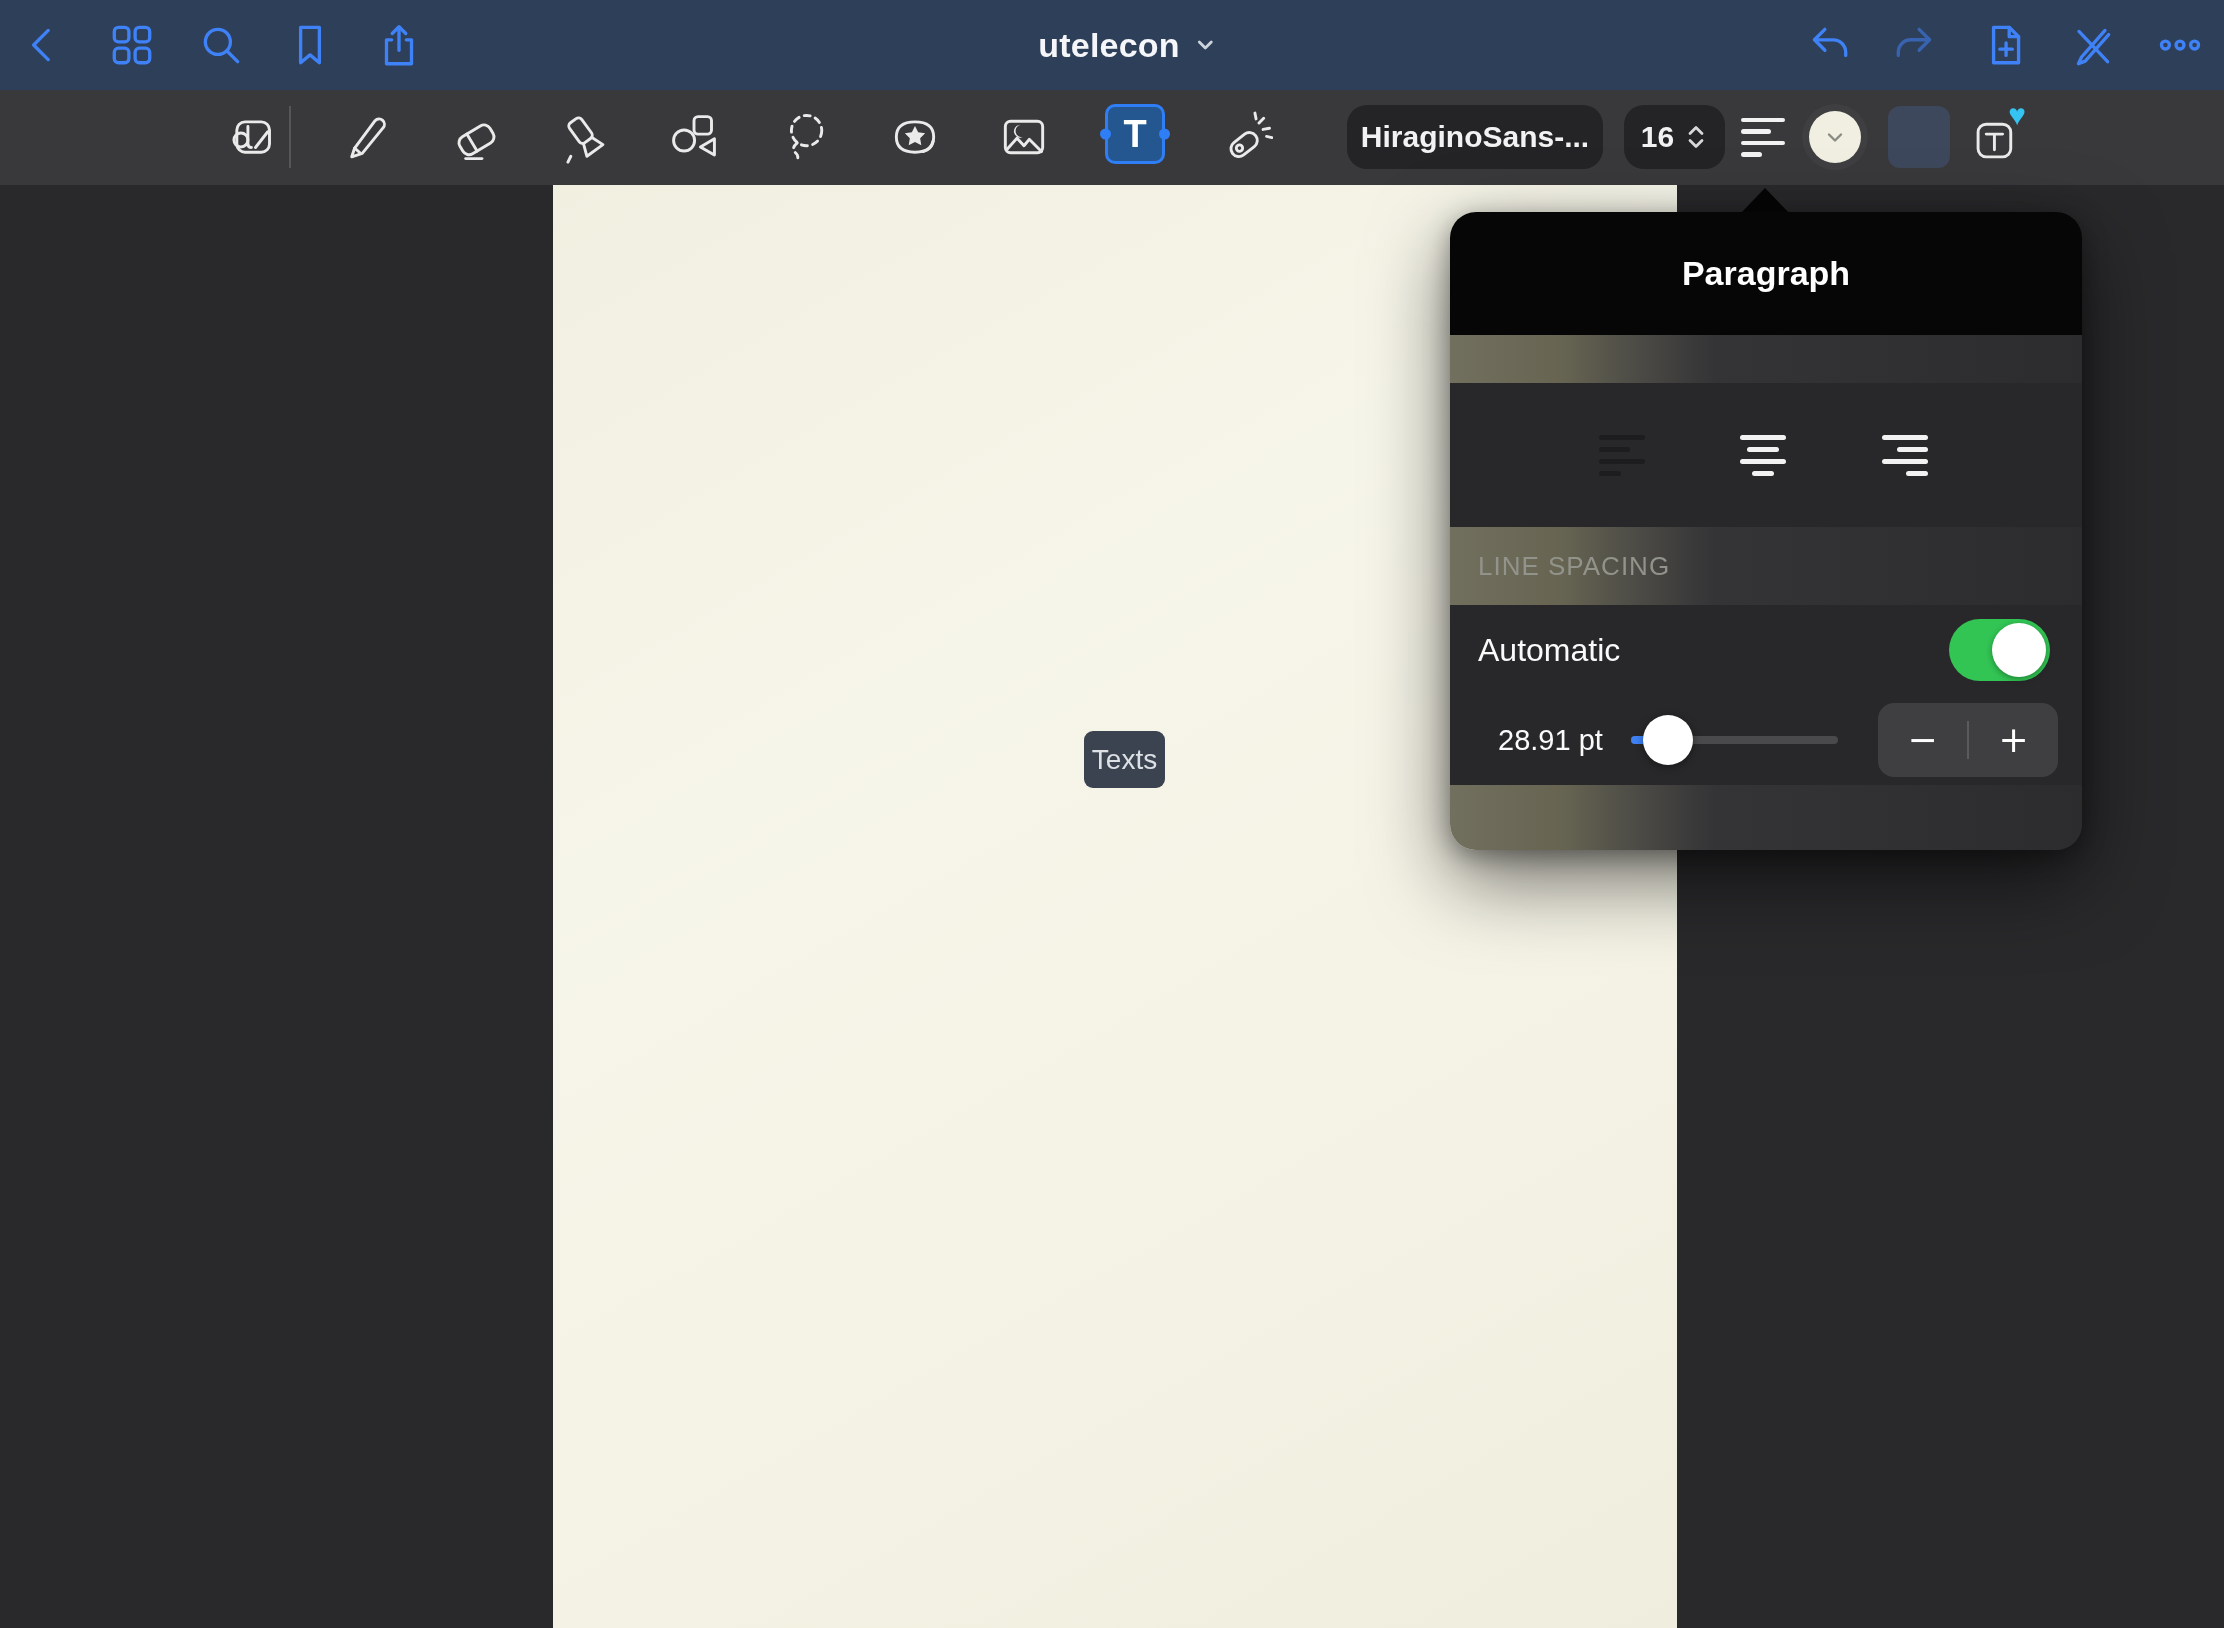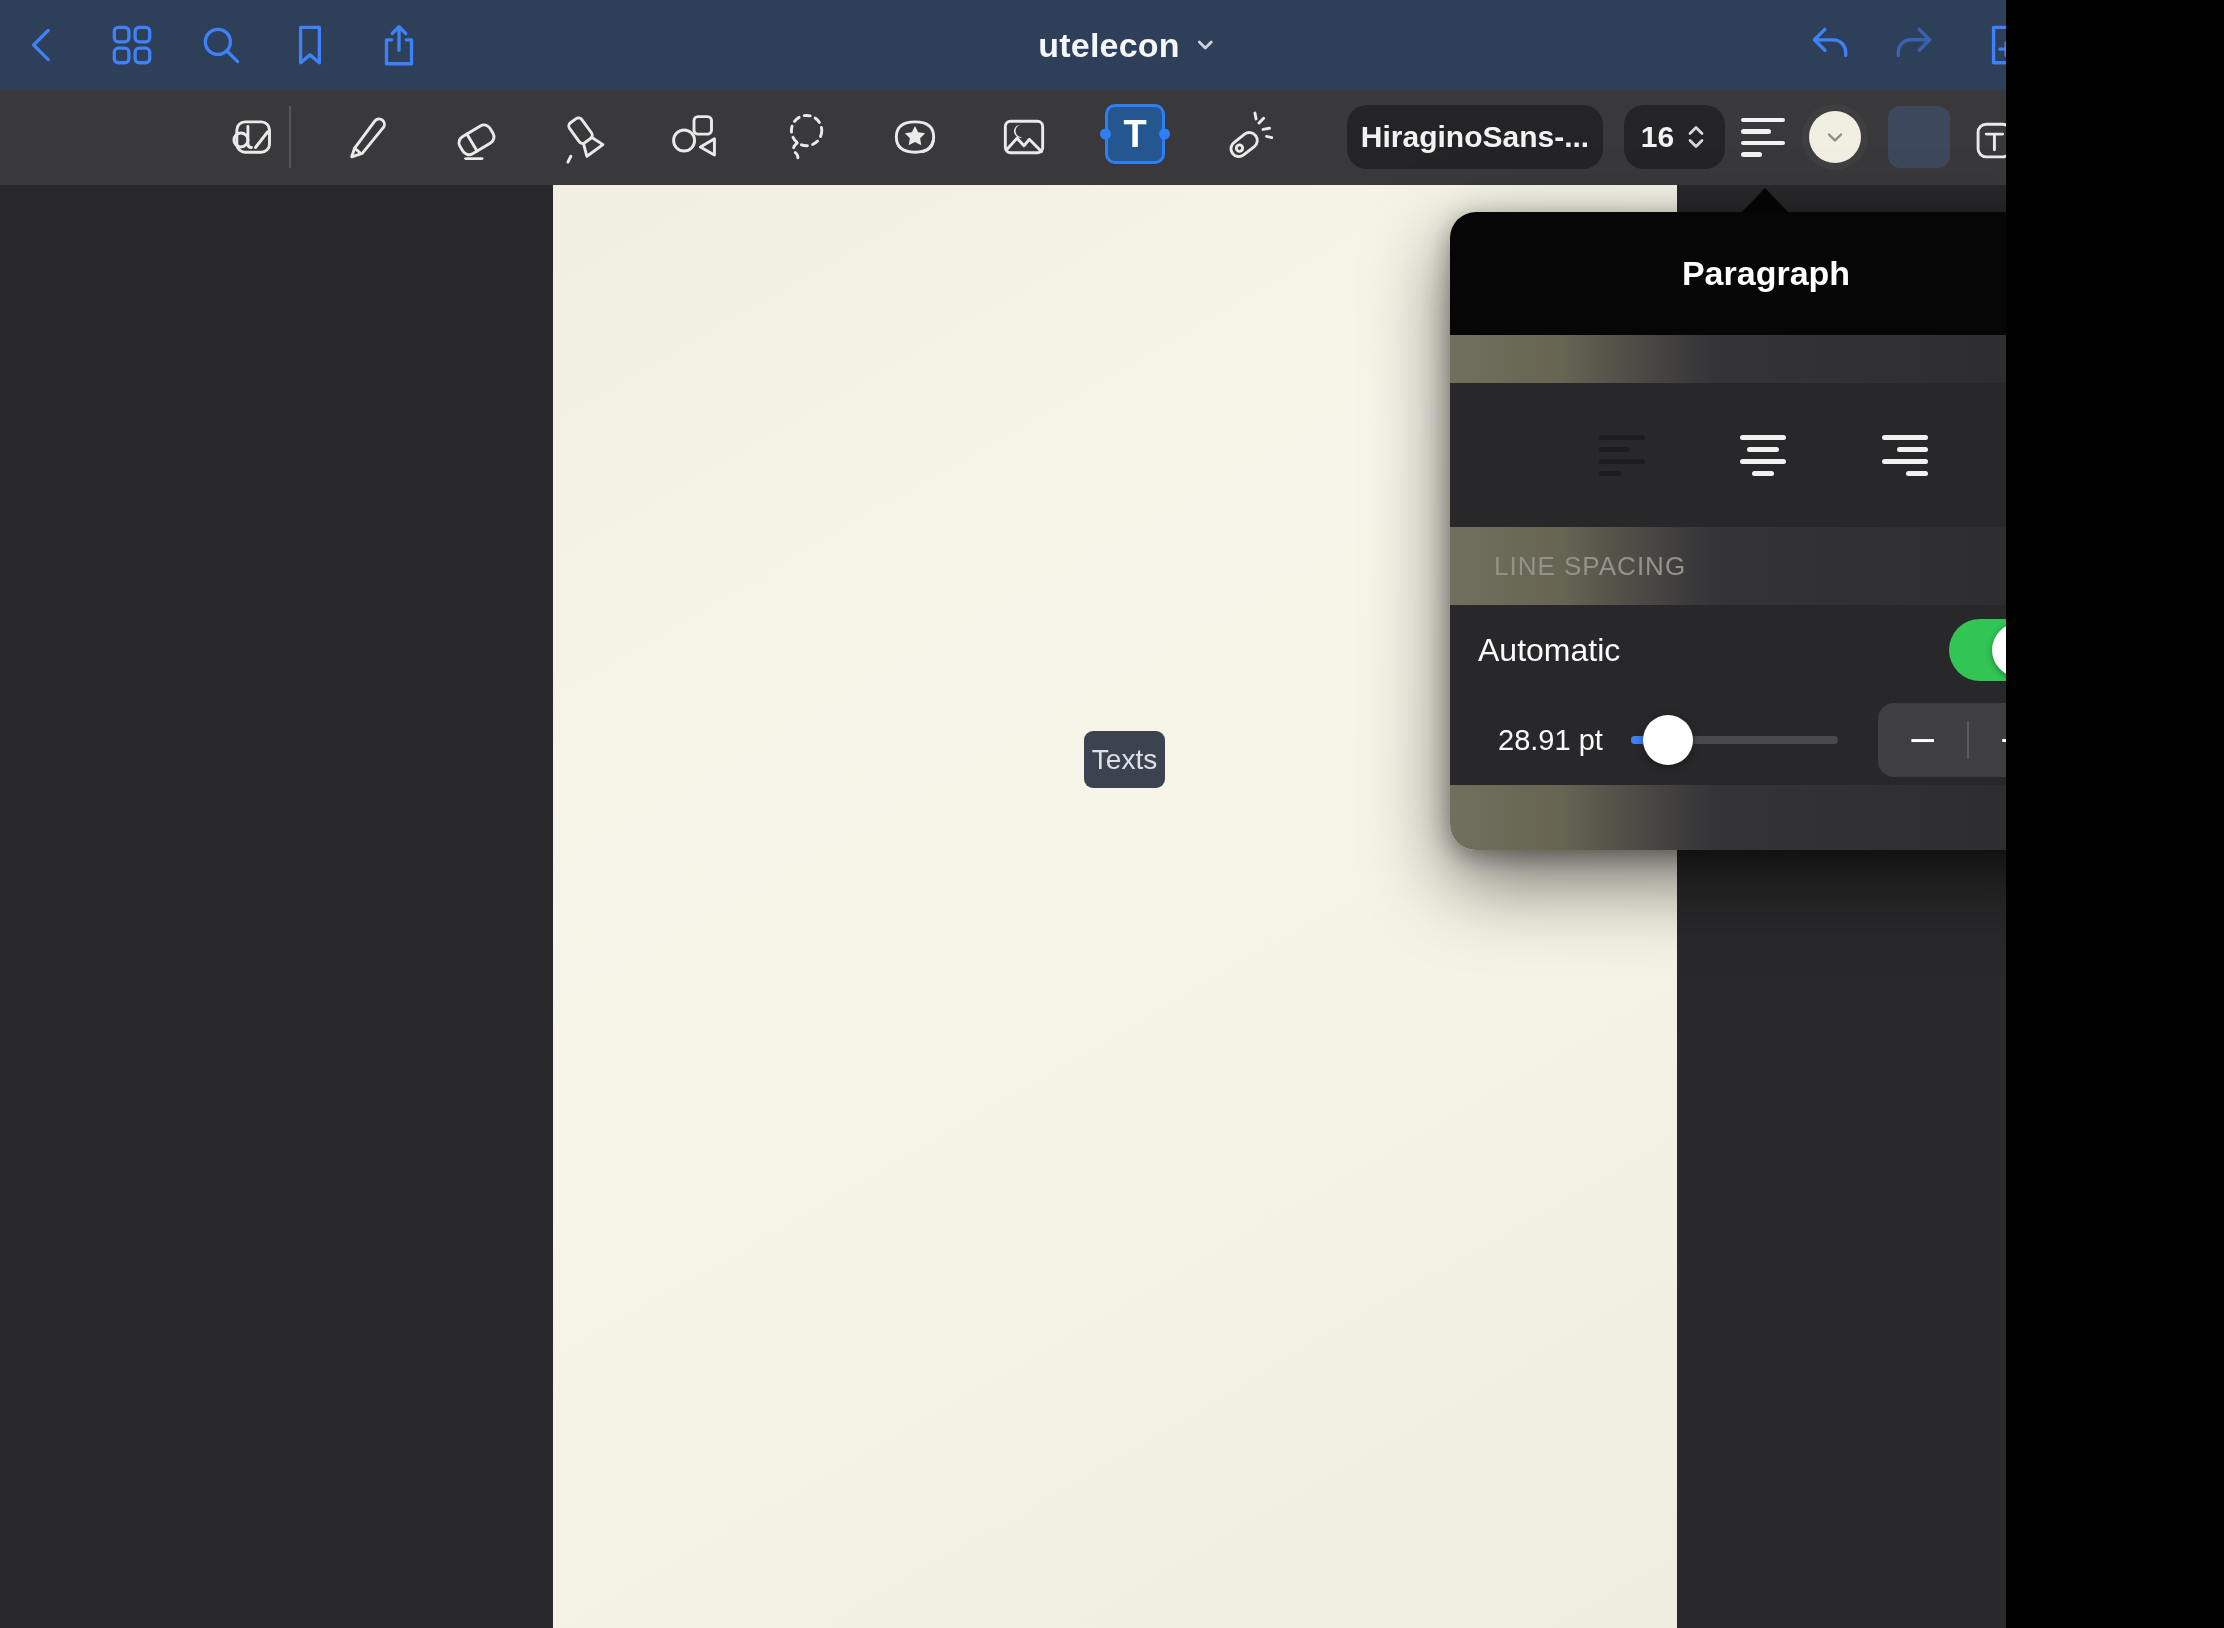--- a/index.html
+++ b/index.html
@@ -1,16 +1,16 @@
 <!DOCTYPE html>
 <html><head>
 <meta charset="utf-8">
 <style>
   html,body{margin:0;padding:0;background:#000;}
-  .screen{position:relative;width:2006px;height:1628px;overflow:hidden;
+  .screen{position:relative;width:2224px;height:1628px;overflow:hidden;
           background:#404040;font-family:"Liberation Sans",sans-serif;
           -webkit-font-smoothing:antialiased;}
   
   .navbar{position:absolute;left:0;top:0;width:2224px;height:90px;background:#2e3f59;}
   .nav-group{position:absolute;top:12px;display:flex;gap:23px;}
   .nav-left{left:10px;}
   .nav-right{right:11px;gap:22px;}
   .nav-btn{width:66px;height:66px;display:flex;align-items:center;justify-content:center;
            background:none;border:none;padding:0;cursor:pointer;}
   .nav-btn svg{stroke:#3f82f7;fill:none;stroke-width:3.2;stroke-linecap:round;stroke-linejoin:round;}
@@ -67,21 +67,21 @@
   .popup .caret{position:absolute;left:290px;top:-24px;width:0;height:0;
                 border-left:25px solid transparent;border-right:25px solid transparent;
                 border-bottom:26px solid #060606;}
   .popup-inner{position:absolute;inset:0;border-radius:26px;overflow:hidden;
                box-shadow:0 30px 80px rgba(0,0,0,.55), 0 6px 24px rgba(0,0,0,.35);}
   .pp-header{height:123px;background:#060606;display:flex;align-items:center;justify-content:center;}
   .pp-header span{color:#fff;font-size:34px;font-weight:700;}
   .pp-band{background:linear-gradient(90deg,#716f5d 0px,#676552 110px,#4b4a45 190px,#343336 265px,#2c2c2e 632px);}
   .band1{height:48px;}
   .band2{height:78px;display:flex;align-items:center;padding-left:28px;box-sizing:border-box;}
-  .band2 span{color:#92938a;font-size:26px;letter-spacing:1px;margin-left:16px;}
+  .band2 span{color:#92938a;font-size:26px;letter-spacing:1px;}
   .band3{height:65px;}
   .pp-align{height:144px;background:#28282a;position:relative;}
   .pp-align .opt{position:absolute;top:50%;transform:translateY(-50%);background:none;border:none;
                  padding:0;cursor:pointer;display:flex;align-items:center;justify-content:center;}
   .pp-align .opt .align-lines{width:46px;}
   .pp-align .opt .align-lines i{height:5px;}
   .opt-left{left:140px;width:64px;height:82px;background:#fff;border-radius:16px;}
   .opt-left .align-lines i{background:#1d1d1f;}
   .opt-center{left:290px;width:46px;height:82px;}
   .opt-right{left:432px;width:46px;height:82px;}

